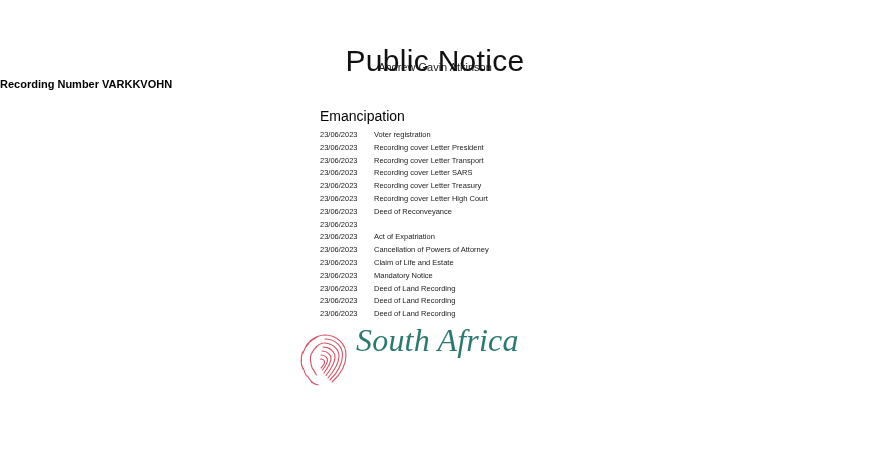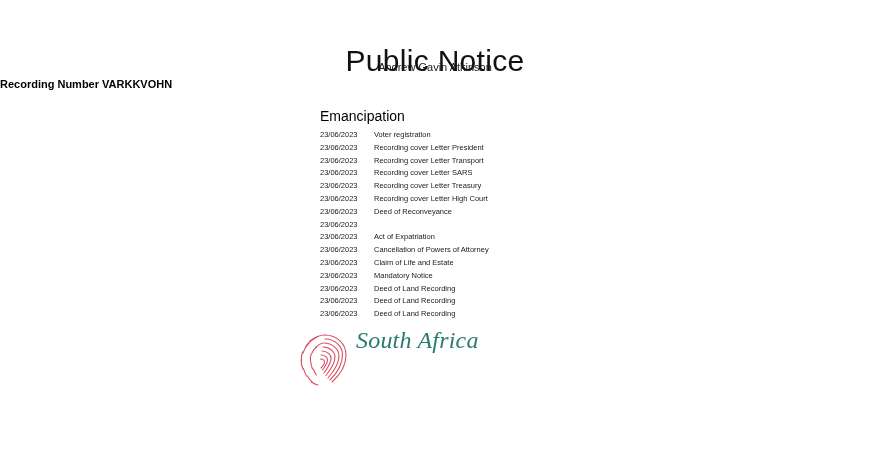--- a/index.html
+++ b/index.html
@@ -105,21 +105,21 @@
   .logo-line1 {
     font-family: "Liberation Serif", serif;
     font-size: 26px;
     color: #1d5b63;
     line-height: 32px;
     letter-spacing: 0.2px;
   }
   .logo-line2 {
     font-family: "Liberation Serif", serif;
     font-style: italic;
-    font-size: 24px;
+    font-size: 32px;
     color: #2a7a72;
     line-height: 30px;
     letter-spacing: 0.2px;
   }
 </style>
 </head>
 <body>
 
 <div class="page">
 

